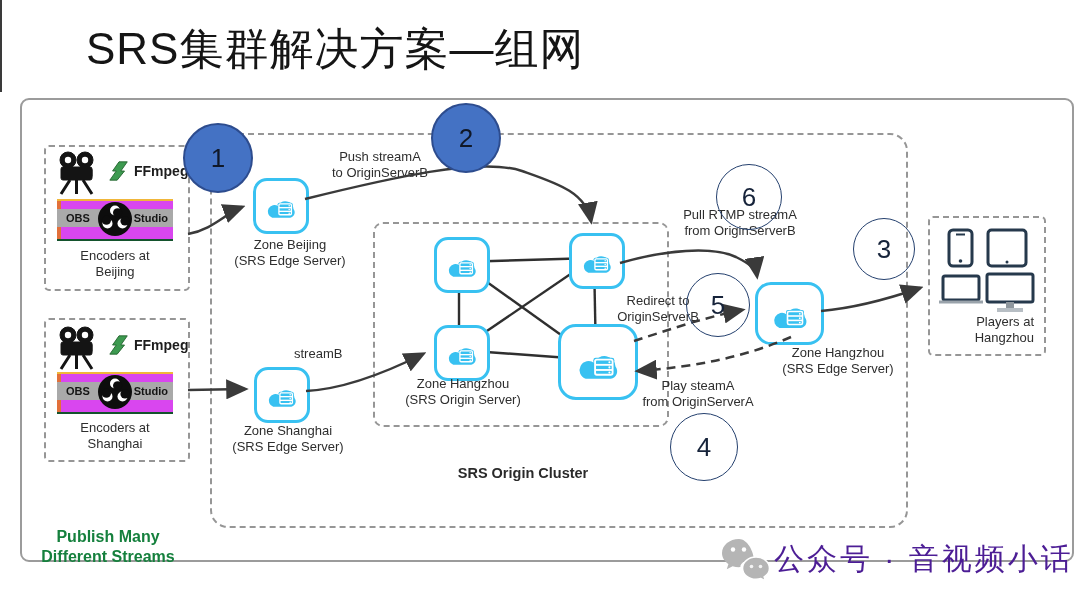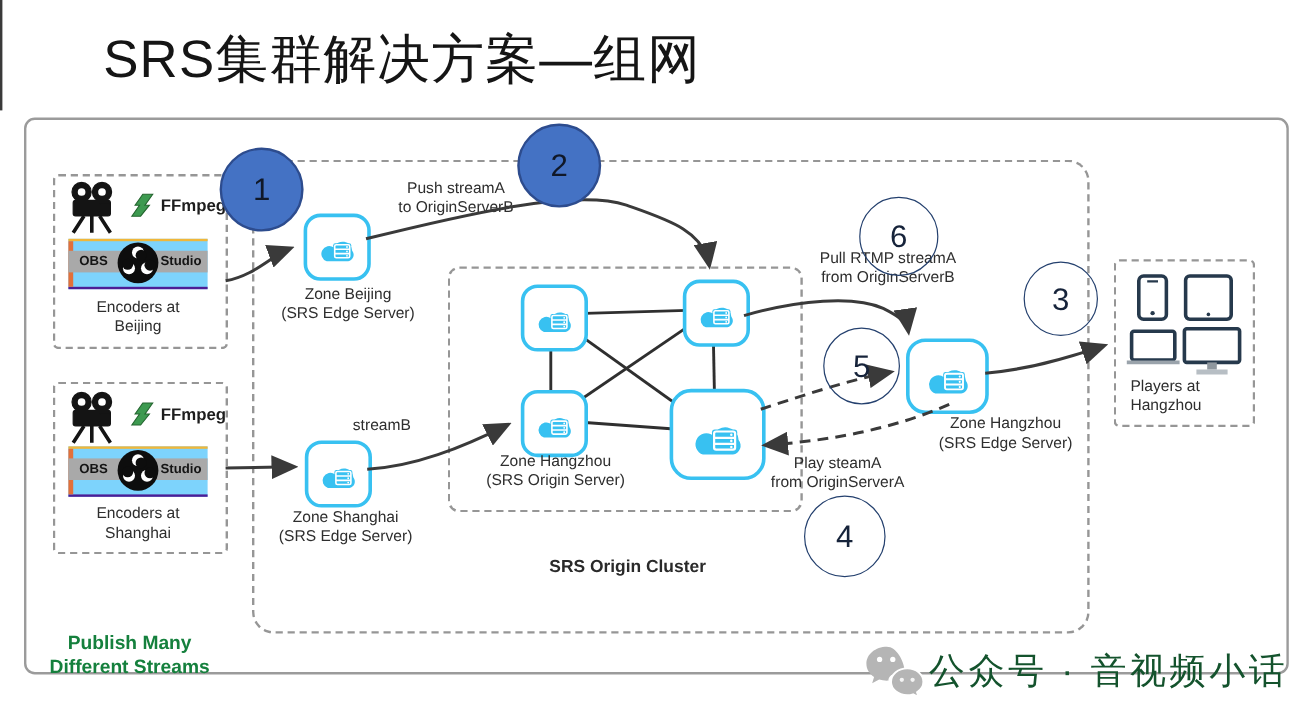--- a/index.html
+++ b/index.html
@@ -32,35 +32,35 @@
   }
   .step.filled{background:#4472C4;border:2px solid #2d4c8e;color:#101828;}
   .step.outline{background:transparent;border:1.5px solid #24406e;}
   
   .srv{
     background:#ffffff;border:3px solid #38C1F1;border-radius:14px;
     display:flex;align-items:center;justify-content:center;z-index:3;
   }
   
   .obs{
-    left:57px;width:116px;height:38px;background:#7dd3fc;z-index:3;
-    border-top:2px solid #f0b73a;border-bottom:2px solid #4c1d95;overflow:visible;
+    left:57px;width:116px;height:38px;background:#d946ef;z-index:3;
+    border-top:2px solid #f0b73a;border-bottom:2px solid #14532d;overflow:visible;
   }
   .obs .band{position:absolute;left:0;top:8px;width:100%;height:18px;background:#a9a9a9;}
   .obs .orange{position:absolute;left:0;top:0;width:4px;height:100%;background:#e2703a;}
   .obs .t{position:absolute;top:11px;font-size:11px;font-weight:bold;color:#151515;z-index:2;}
   .obs .t.left{left:9px;}
   .obs .t.right{right:5px;}
   .obs svg{position:absolute;left:38px;top:-2px;z-index:3;}
   
   .ffrow{display:flex;align-items:center;gap:4px;z-index:3;}
   .ffrow .fftext{font-size:14px;font-weight:bold;color:#1d1d1d;}
   
   #watermark-text{
-    left:774px;top:539px;font-size:30px;color:#14532d;letter-spacing:3px;z-index:10;
+    left:774px;top:539px;font-size:30px;color:#4c1d95;letter-spacing:3px;z-index:10;
   }
   svg.layer{position:absolute;left:0;top:0;z-index:5;pointer-events:none;}
   svg.under{z-index:2;}
   .icon-abs{z-index:3;}
 </style>
 </head>
 <body>
 
 <div id="stage">
 
@@ -294,20 +294,24 @@
     <div>Zone Hangzhou</div>
     <div>(SRS Origin Server)</div>
   </div>
   <div class="abs lbl bold" style="left:443px;top:465px;width:160px;font-size:14.5px;color:#2a2a2a">
     <div>SRS Origin Cluster</div>
   </div>
   <div class="abs lbl" style="left:668px;top:207px;width:144px">
     <div>Pull RTMP streamA</div>
     <div>from OriginServerB</div>
   </div>
+  <div class="abs lbl" style="left:606px;top:293px;width:104px">
+    <div>Redirect to</div>
+    <div>OriginServerB</div>
+  </div>
   <div class="abs lbl" style="left:628px;top:378px;width:140px">
     <div>Play steamA</div>
     <div>from OriginServerA</div>
   </div>
   <div class="abs lbl" style="left:768px;top:345px;width:140px">
     <div>Zone Hangzhou</div>
     <div>(SRS Edge Server)</div>
   </div>
 
   <svg class="abs icon-abs" style="left:947px;top:228px" width="27" height="40" viewBox="0 0 27 40">
@@ -321,21 +325,21 @@
   </svg>
   <svg class="abs icon-abs" style="left:937px;top:274px" width="48" height="32" viewBox="0 0 48 32">
     <rect x="6" y="2" width="36" height="24" rx="2" fill="#fff" stroke="#26394c" stroke-width="3"></rect>
     <path d="M2 28 H46" stroke="#9aa3ab" stroke-width="3"></path>
   </svg>
   <svg class="abs icon-abs" style="left:985px;top:272px" width="50" height="42" viewBox="0 0 50 42">
     <rect x="2" y="2" width="46" height="28" rx="2" fill="#fff" stroke="#26394c" stroke-width="3"></rect>
     <rect x="21" y="30" width="8" height="6" fill="#8f979e"></rect>
     <path d="M12 38 H38" stroke="#b7bec4" stroke-width="4"></path>
   </svg>
-  <div class="abs lbl" style="left:942px;top:314px;width:92px;text-align:left">
+  <div class="abs lbl" style="left:942px;top:314px;width:92px;text-align:right">
     <div>Players at</div>
     <div>Hangzhou</div>
   </div>
 
   <svg class="layer" width="1080" height="603">
     <defs>
       <marker id="ah" markerWidth="9" markerHeight="8" refX="7.5" refY="4" orient="auto">
         <path d="M0,0 L9,4 L0,8 z" fill="#3a3a3a"></path>
       </marker>
     </defs>

